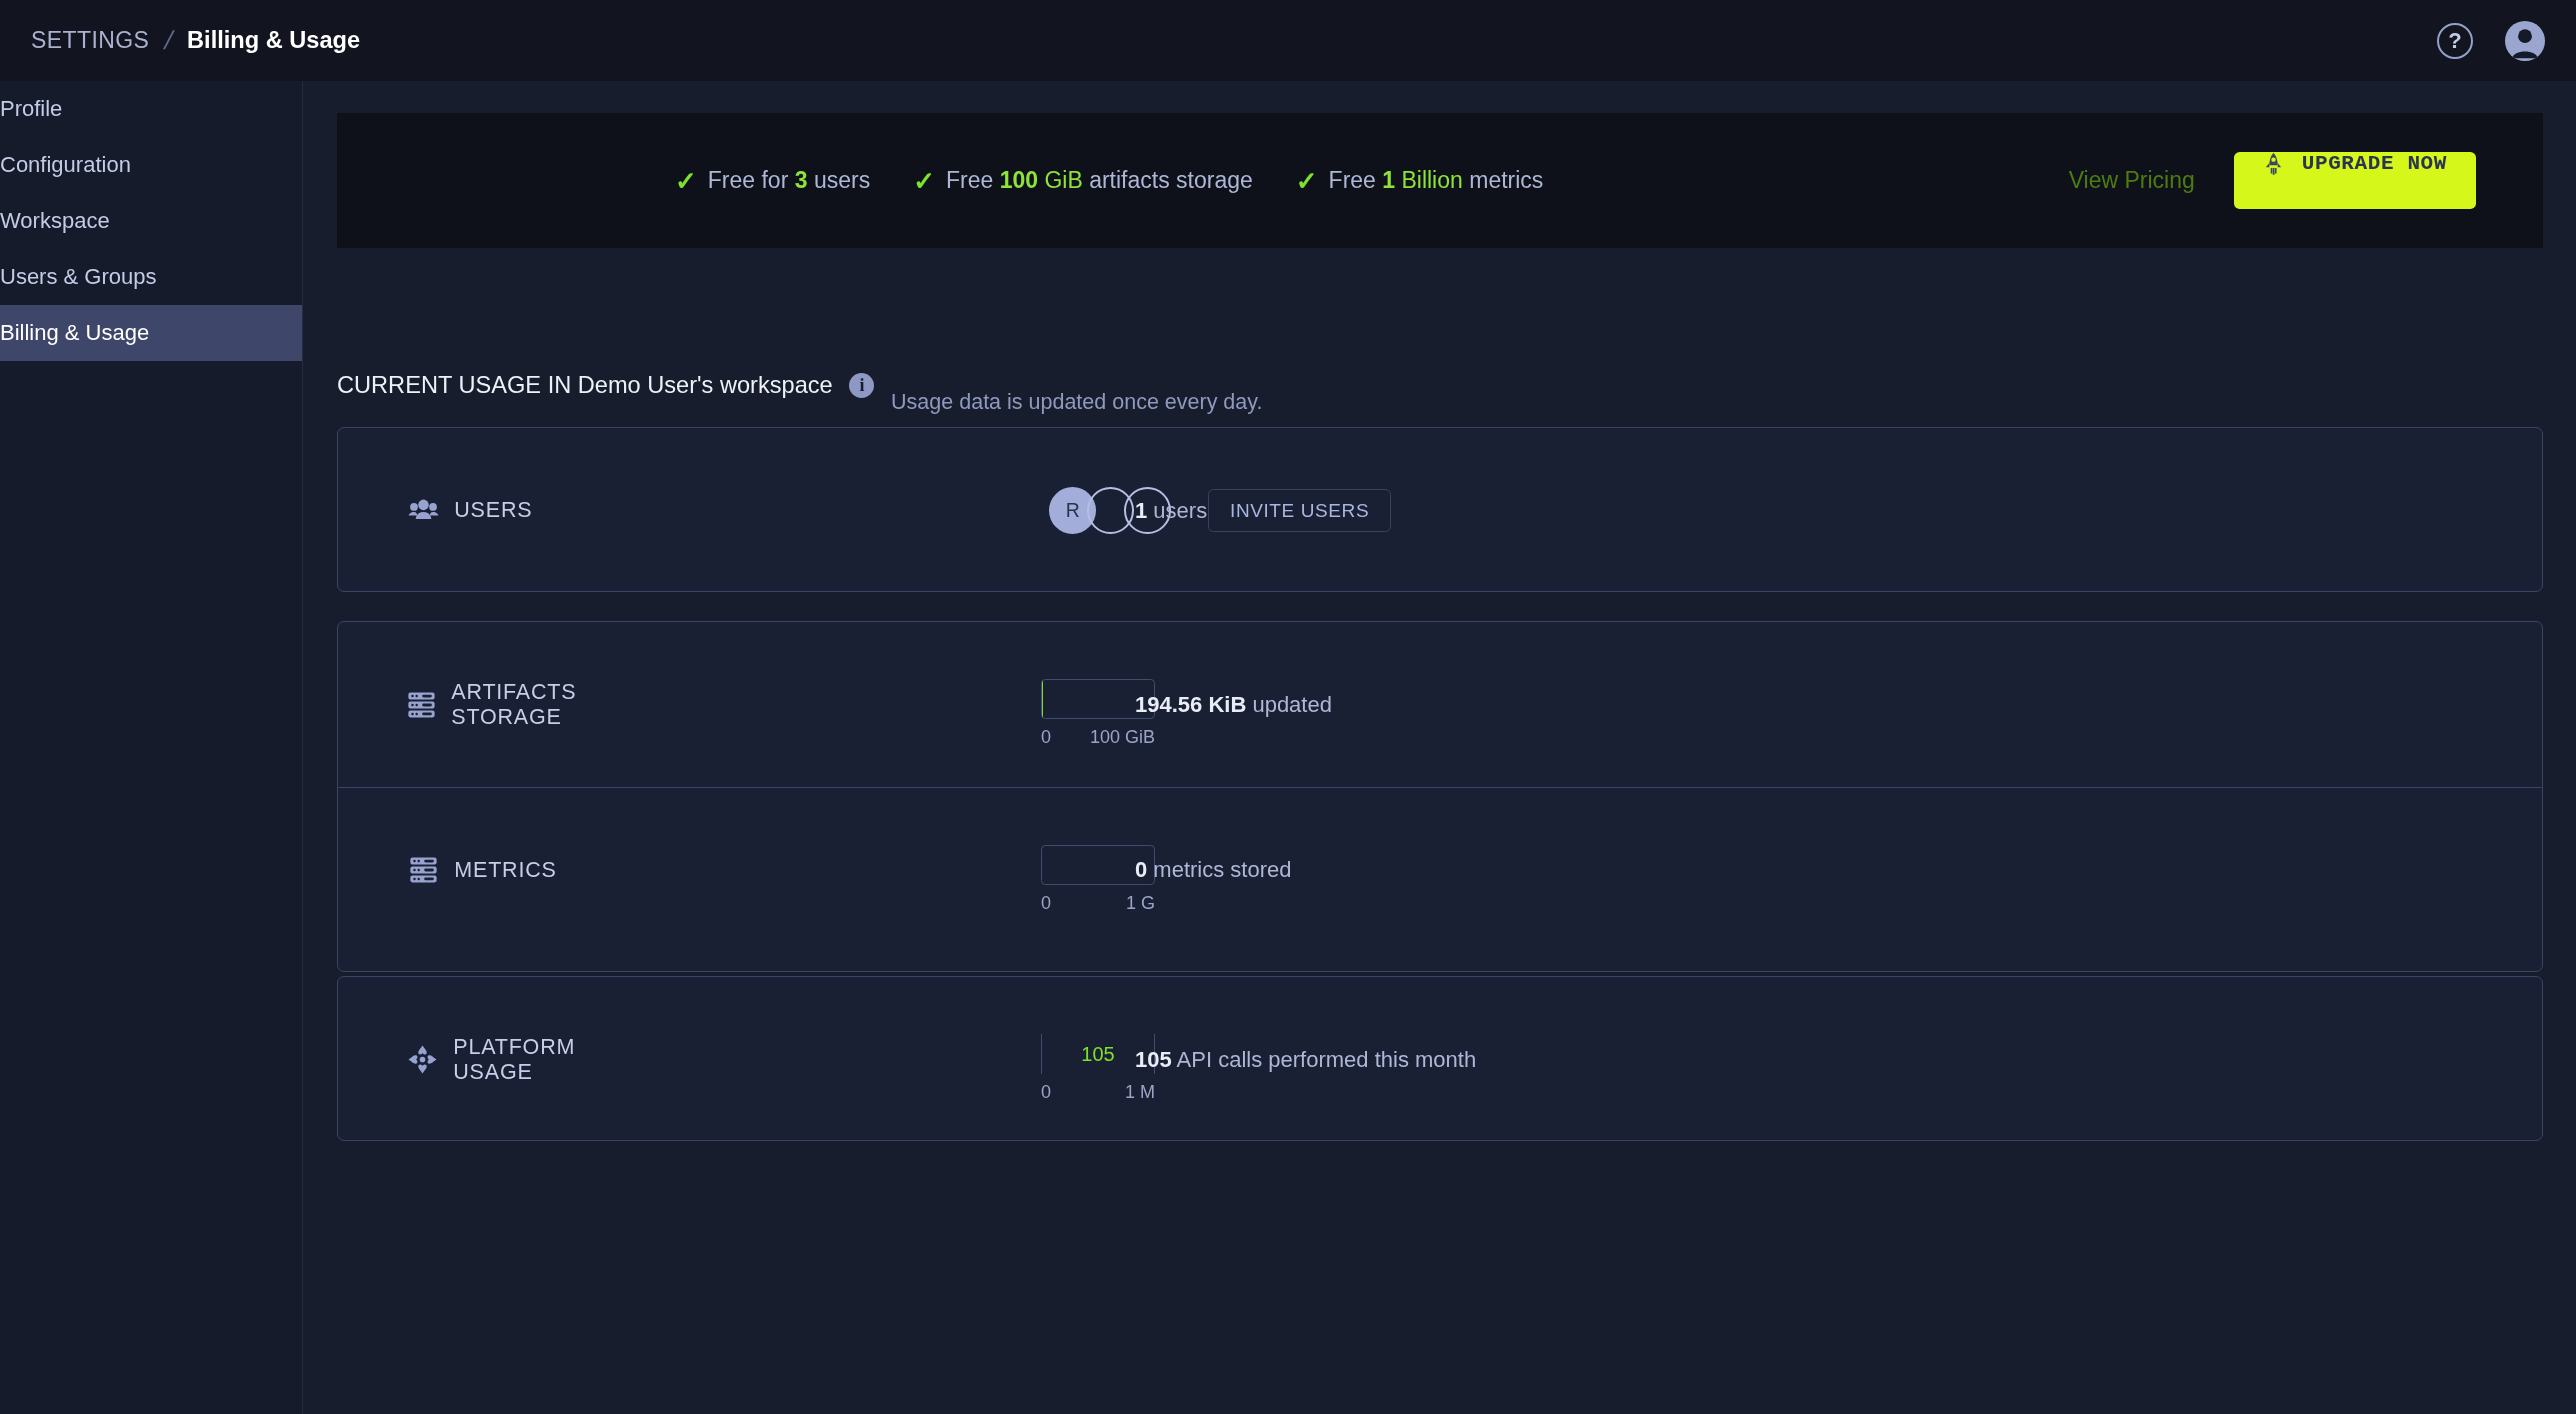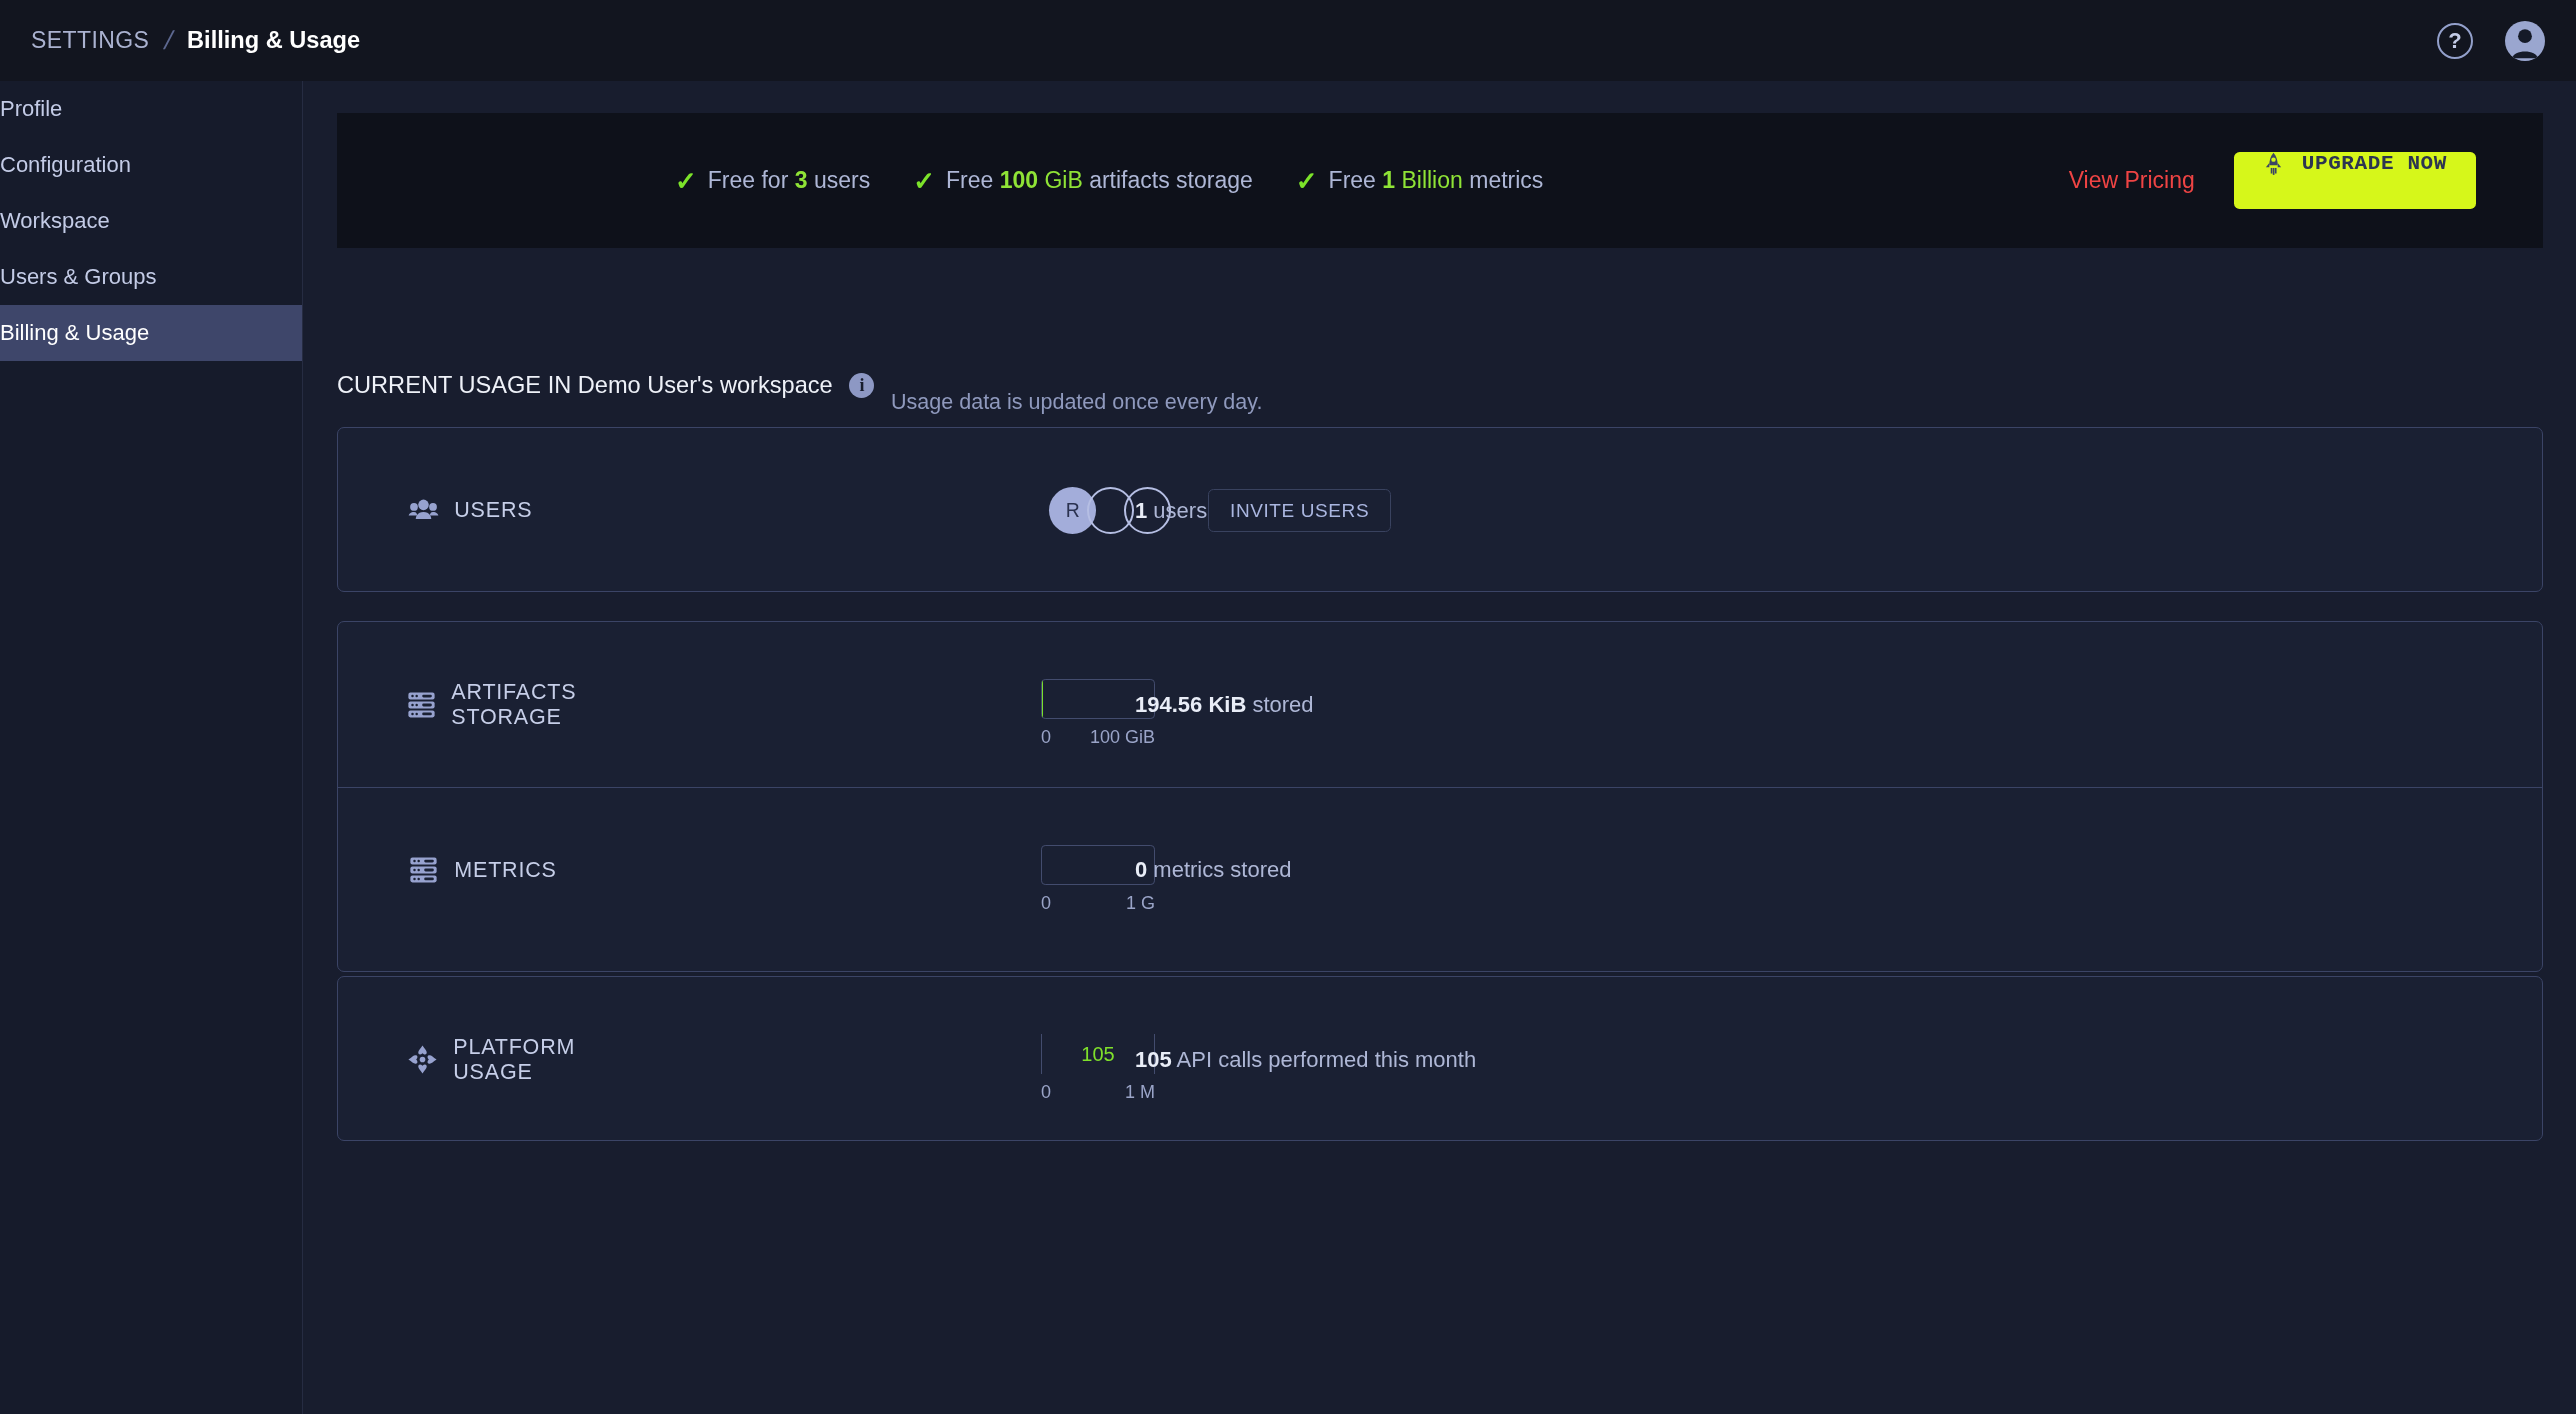--- a/index.html
+++ b/index.html
@@ -49,21 +49,21 @@
     position: absolute; left: 33px; top: 32px; width: 2206px; height: 135px;
     background: #0e111a; display: flex; align-items: center;
   }
   .banner-features { display: flex; align-items: center; gap: 43px; padding-left: 338px; }
   .feature { display: flex; align-items: center; gap: 11px;
              color: #aeb7d6; font-size: 23px; white-space: nowrap; }
   .check { color: #7ce32a; font-size: 26px; font-weight: bold; line-height: 1; }
   .hl { color: #8fe336; font-weight: bold; }
   .hl-unit { color: #8fe336; font-weight: normal; }
   .banner-right { margin-left: auto; display: flex; align-items: center; gap: 39px; padding-right: 67px; }
-  .view-pricing { color: #ef4444; font-size: 23px; cursor: pointer; }
+  .view-pricing { color: #4d7c0f; font-size: 23px; cursor: pointer; }
   .upgrade-btn {
     background: #d6f71a; color: #2c3550; border: none; border-radius: 5.6px;
     height: 57px; padding: 0 29px; display: flex; align-items: flex-start; gap: 18px;
     font-size: 21px; font-weight: bold; letter-spacing: 0.6px;
     font-family: Liberation Mono, monospace; cursor: pointer;
   }
 
   
   .section-head { position: absolute; left: 33px; top: 275px;
                   display: flex; align-items: center; gap: 16.7px; }
@@ -265,21 +265,21 @@
         <div class="gauge-track">
           <div class="gauge-fill" id="storage-fill" style="width: 1%; background: rgb(121, 224, 43);"></div>
         </div>
         <div class="gauge-ticks">
           <span>0</span>
           <span>100 GiB</span>
         </div>
       </div>
 
       <div class="usage-text">
-        <b>194.56 KiB</b><span> stored</span>
+        <b>194.56 KiB</b><span> updated</span>
       </div>
     </div>
 
     <div class="card-row">
       <div class="row-label">
         <span class="row-icon">
           <svg width="29" height="28" viewBox="0 0 42 40" aria-hidden="true">
             <rect x="2" y="2" width="38" height="10" rx="3" fill="#97a2cf"></rect>
             <rect x="2" y="15" width="38" height="10" rx="3" fill="#97a2cf"></rect>
             <rect x="2" y="28" width="38" height="10" rx="3" fill="#97a2cf"></rect>

